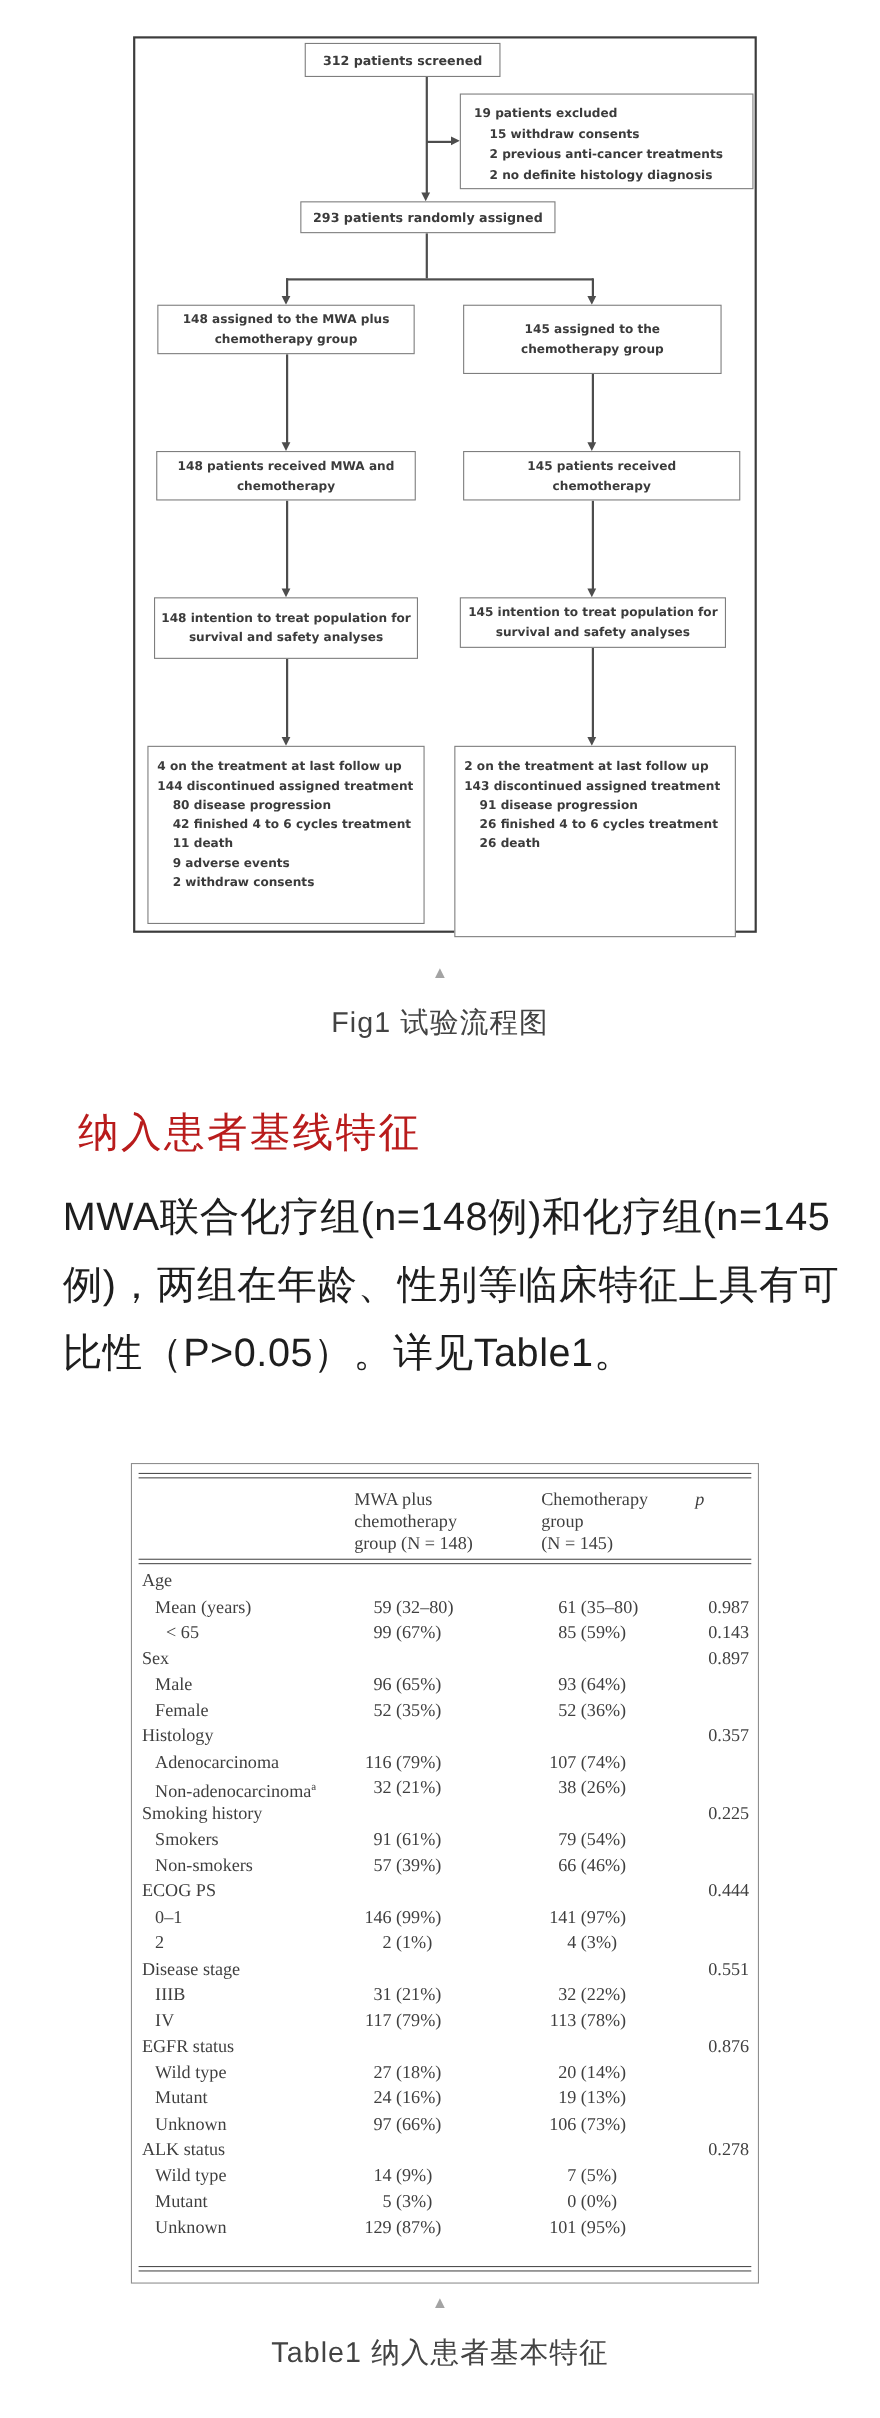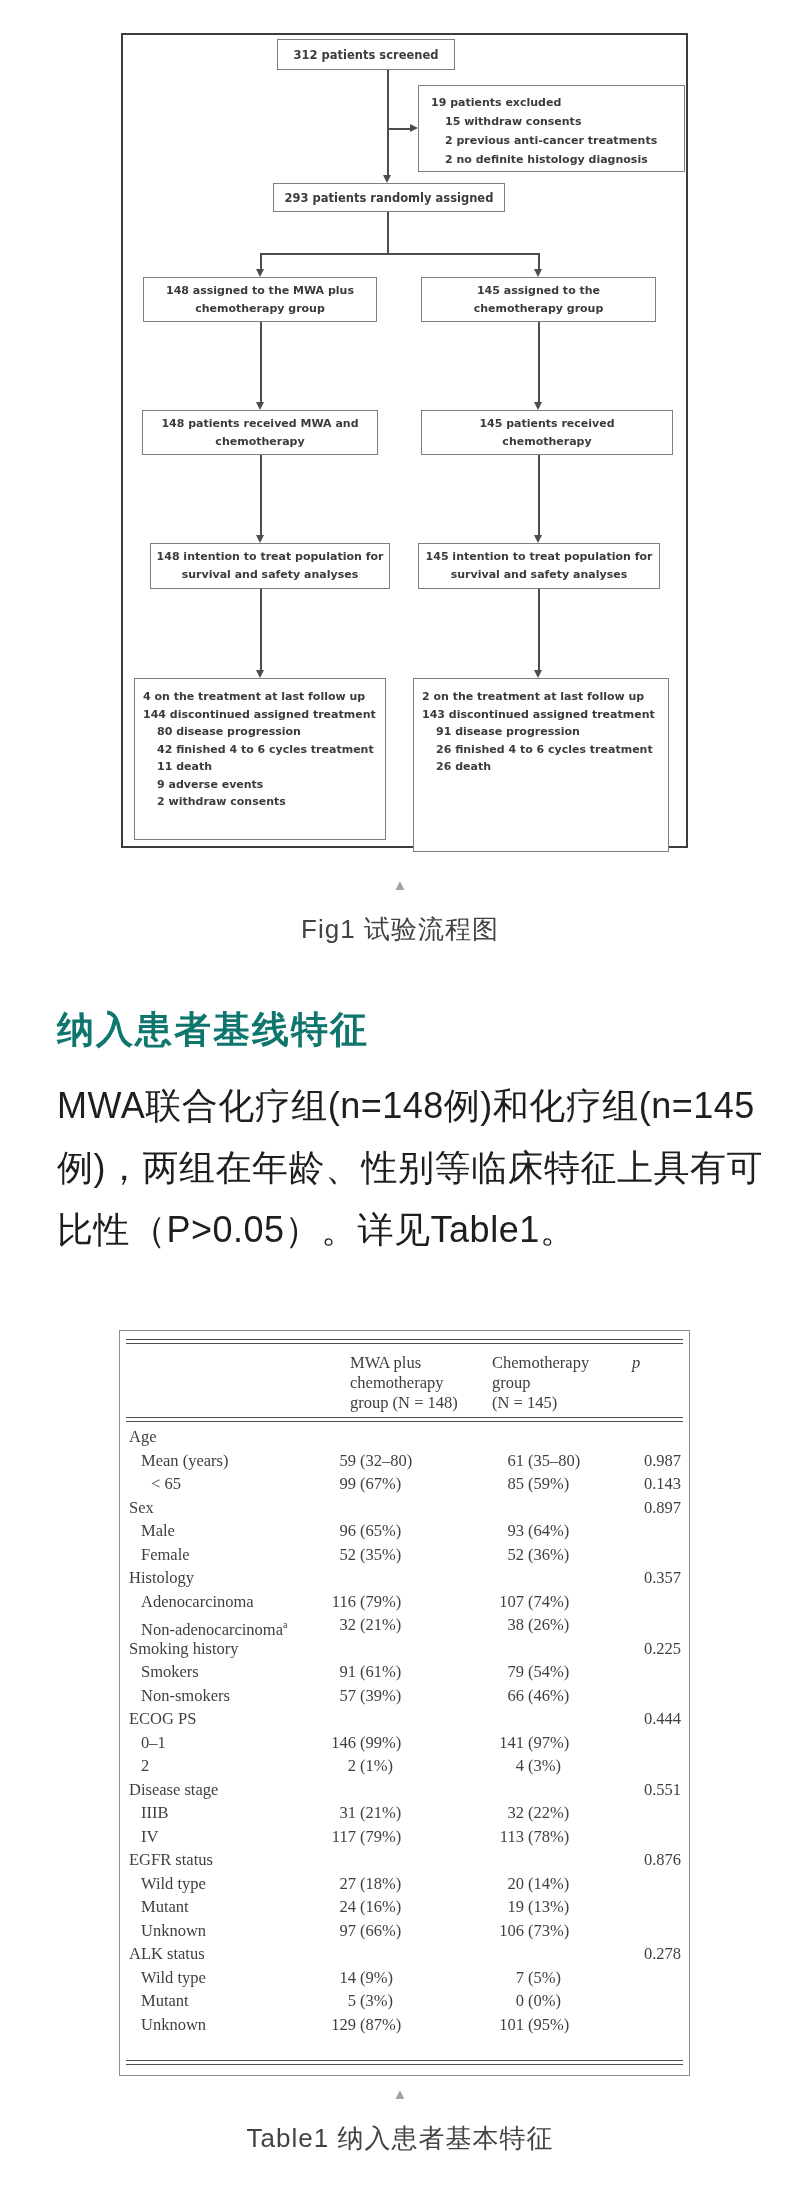--- a/index.html
+++ b/index.html
@@ -37,40 +37,40 @@
     border-left:8px solid #4d4d4d; }
 
   
   .fig-marker { position:absolute; left:0; width:800px; text-align:center;
     font-size:15px; color:#a3a3a3; line-height:16px; }
   .fig-caption { position:absolute; left:0; width:800px; text-align:center;
     font-size:26px; color:#434343; font-weight:400; letter-spacing:1px; }
 
   
   #section-heading {
-    position:absolute; left:57px; top:1005px;
+    position:absolute; left:71px; top:1005px;
     font-family:"DejaVu Serif","Liberation Serif",serif;
-    font-size:37px; font-weight:bold; color:#0f766e; letter-spacing:2px;
+    font-size:37px; font-weight:normal; color:#b91c1c; letter-spacing:2px;
   }
   #section-paragraph {
     position:absolute; left:57px; top:1075px; width:716px;
     font-size:36px; line-height:62px; color:#1e1e1e;
     word-break:break-all; letter-spacing:0.5px;
   }
 
   
   #table-figure {
     position:absolute; left:119px; top:1330px; width:571px; height:746px;
     border:1.5px solid #8f8f8f; background:#fff;
     font-family:"Liberation Serif","DejaVu Serif",serif; color:#3f3f3f;
   }
   .trule { position:absolute; left:6px; right:6px; height:5px;
     border-top:1.5px solid #4f4f4f; border-bottom:1.5px solid #4f4f4f; }
   .thcol { position:absolute; top:22px; font-size:16.5px; line-height:20px; }
-  #th-col2 { left:202px;margin-left:28px; }
+  #th-col2 { left:202px; }
   #th-col3 { left:372px; }
   #th-p    { left:512px; font-style:italic; }
   #tbody { position:absolute; top:94px; left:0; right:0; font-size:16.5px; }
   .trow { position:relative; height:23.5px; line-height:23.5px; }
   .tlabel { position:absolute; left:9px; white-space:nowrap; }
   .tlabel.ind1 { left:21px; }
   .tlabel.ind2 { left:31px; }
   .tlabel sup { font-size:10px; }
   .tv { position:absolute; white-space:nowrap; }
   .tv1 { left:196px; }
@@ -116,36 +116,36 @@
       <div class="bl i1">2 no definite histology diagnosis</div>
     </div>
 
   <div class="fbox single" style="left:150px;top:148px;width:232px;height:29px">293 patients randomly assigned</div>
 
   <div class="fbox center" style="left:20px;top:242px;width:234px;height:45px">
     <div>148 assigned to the MWA plus</div>
     <div>chemotherapy group</div>
   </div>
 
-  <div class="fbox center" style="left:298px;top:242px;width:235px;height:45px">
+  <div class="fbox center" style="left:298px;top:242px;width:235px;height:63px">
     <div>145 assigned to the</div>
     <div>chemotherapy group</div>
   </div>
 
   <div class="fbox center" style="left:19px;top:375px;width:236px;height:45px">
     <div>148 patients received MWA and</div>
     <div>chemotherapy</div>
   </div>
 
   <div class="fbox center" style="left:298px;top:375px;width:252px;height:45px">
     <div>145 patients received</div>
     <div>chemotherapy</div>
   </div>
 
-  <div class="fbox center" style="left:27px;top:508px;width:240px;height:46px">
+  <div class="fbox center" style="left:17px;top:508px;width:240px;height:56px">
     <div>148 intention to treat population for</div>
     <div>survival and safety analyses</div>
   </div>
 
   <div class="fbox center" style="left:295px;top:508px;width:242px;height:46px">
     <div>145 intention to treat population for</div>
     <div>survival and safety analyses</div>
   </div>
 
   <div class="fbox big" style="left:11px;top:643px;width:252px;height:162px">

